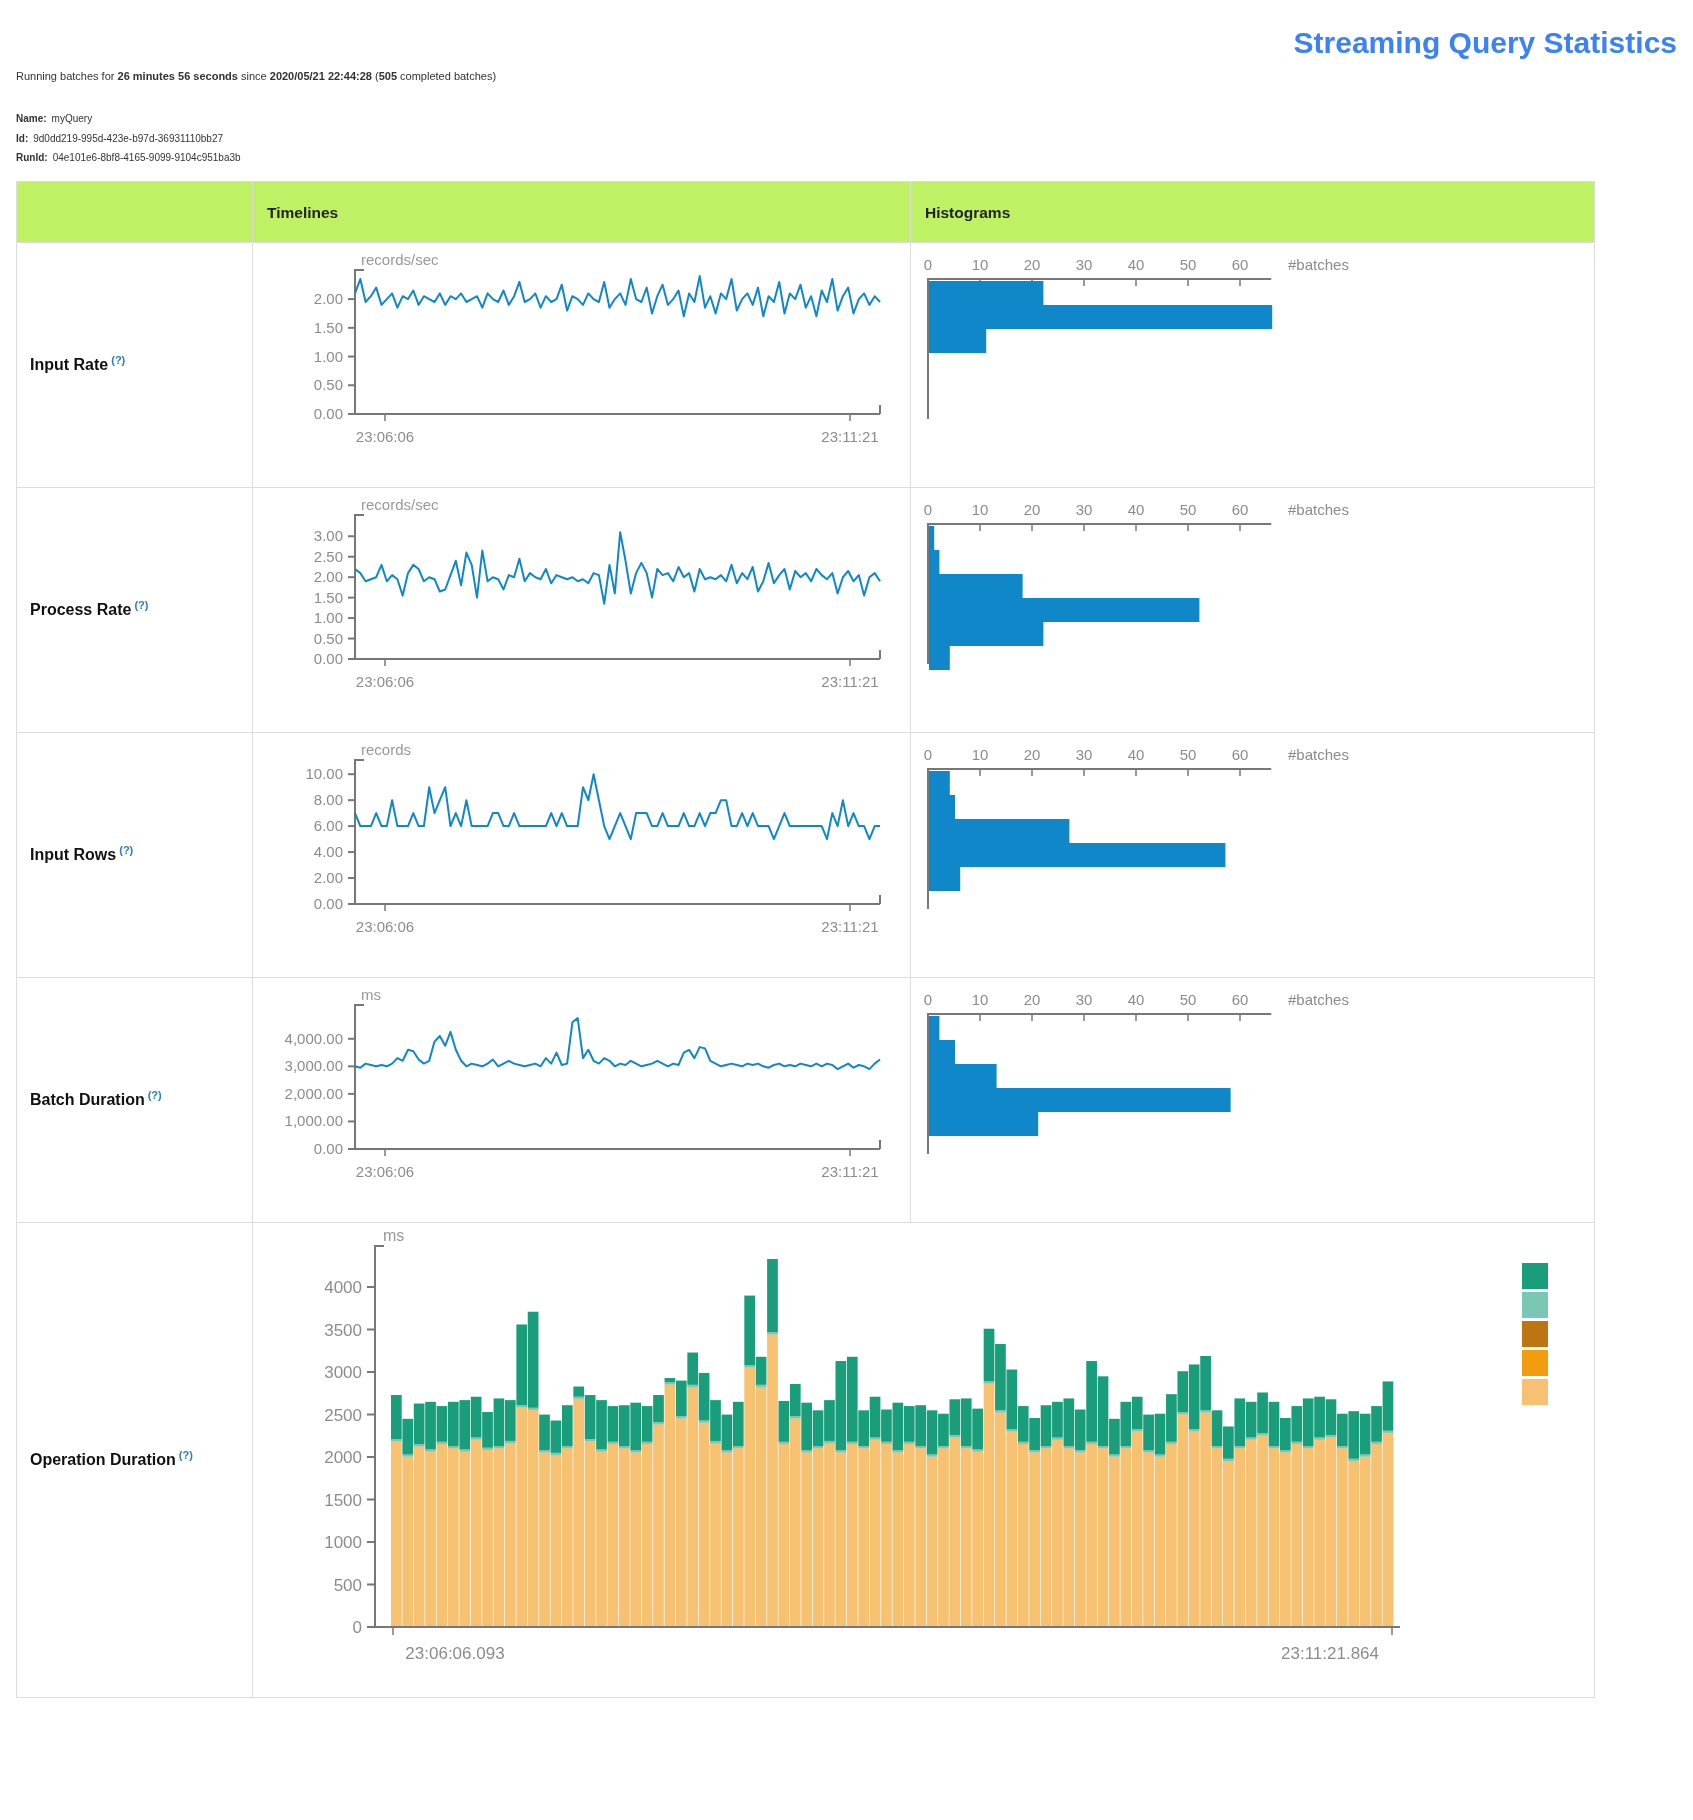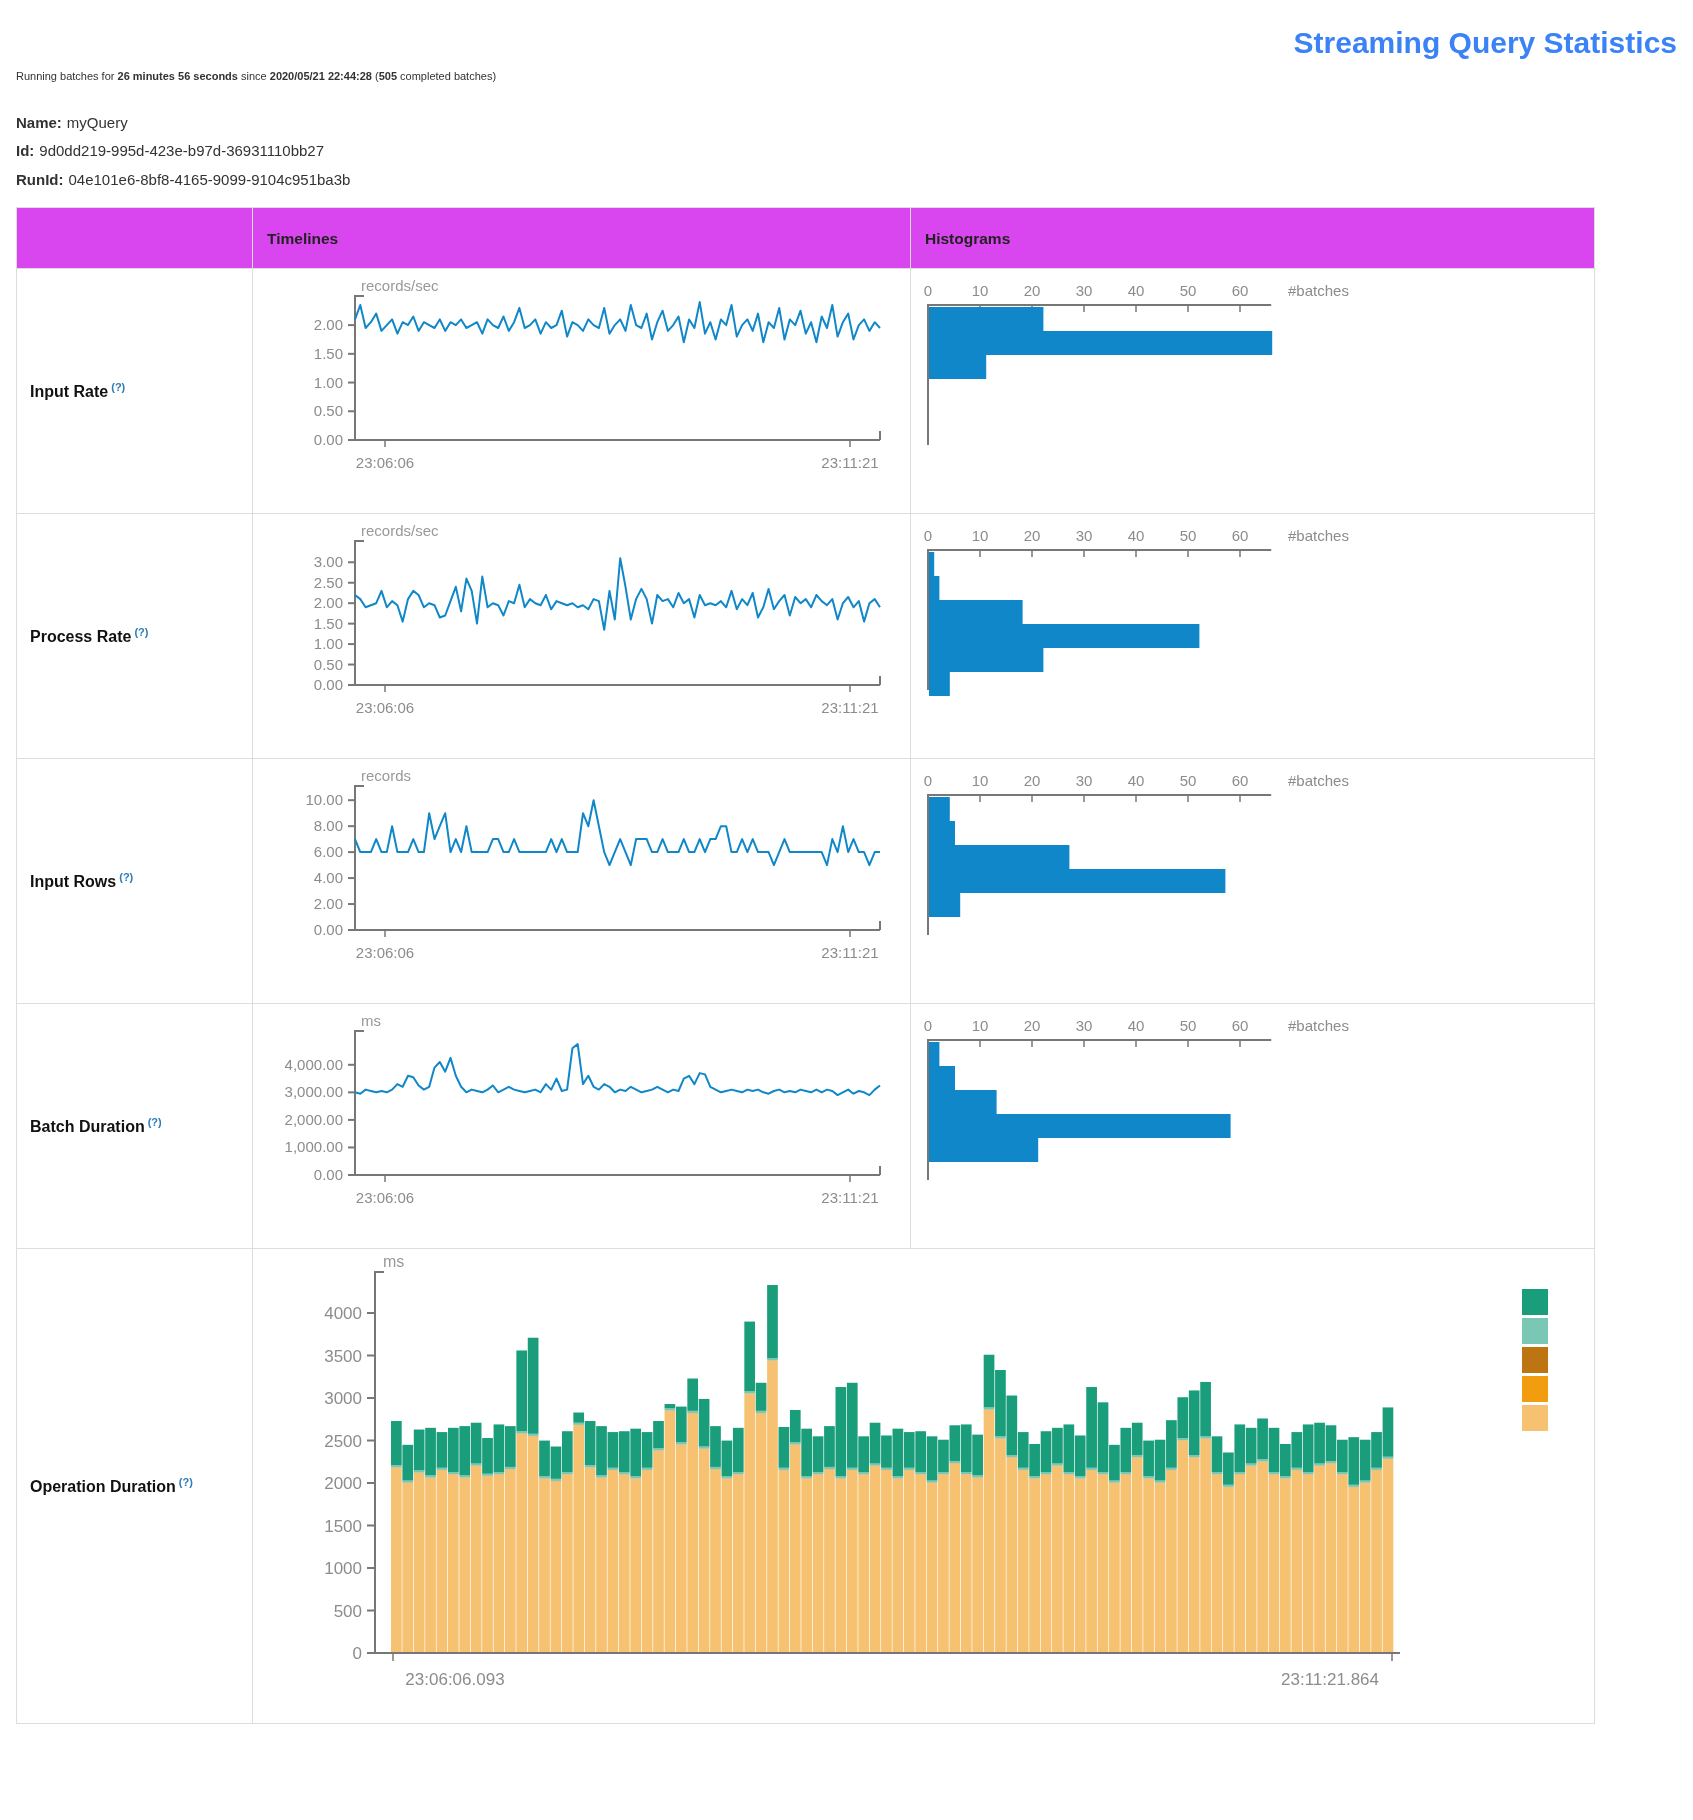--- a/index.html
+++ b/index.html
@@ -1,27 +1,27 @@
 <!DOCTYPE html>
 <html><head>
 <meta charset="utf-8">
 <style>
   html,body{margin:0;padding:0;background:#fff;color:#333;
     font-family:"Liberation Sans","DejaVu Sans",sans-serif;}
   .page{padding:12px 16px;}
   h1{font-size:30px;margin:14px 0 10px 0;color:#3b82f6;letter-spacing:0;text-align:right;}
   .subtitle{font-size:11px;margin:0 0 28px 0;color:#333;}
   .subtitle b{font-weight:bold;}
-  .qmeta{font-size:15px;margin:2px 0;line-height:1.75;}
+  .qmeta{font-size:10px;margin:2px 0;line-height:1.75;}
   .qmeta b{margin-right:5px;}
   table.stats{border-collapse:collapse;margin-top:14px;table-layout:fixed;
     width:1578px;background:#fff;}
   table.stats th,table.stats td{border:1px solid #ddd;}
   table.stats th{text-align:left;font-size:15.5px;color:#222;
-    padding:22px 14px 20px 14px;background:#d946ef;}
+    padding:22px 14px 20px 14px;background:#bef264;}
   td.lbl{width:236px;vertical-align:middle;padding-left:13px;
     font-weight:bold;font-size:16px;color:#111;}
   sup.help{color:#2b7cb9;font-weight:bold;font-size:11px;margin-left:3px;}
   td.chartcell{vertical-align:top;padding:6px 0 0 2px;height:238px;}
   td.opcell{vertical-align:top;position:relative;padding:4px 0 0 2px;height:470px;}
   .col-t{width:658px;}
   .col-h{width:684px;}
   .legend{position:absolute;top:40px;right:46px;display:flex;
     flex-direction:column;gap:3px;}
   .legend .sw{width:26px;height:26px;}

